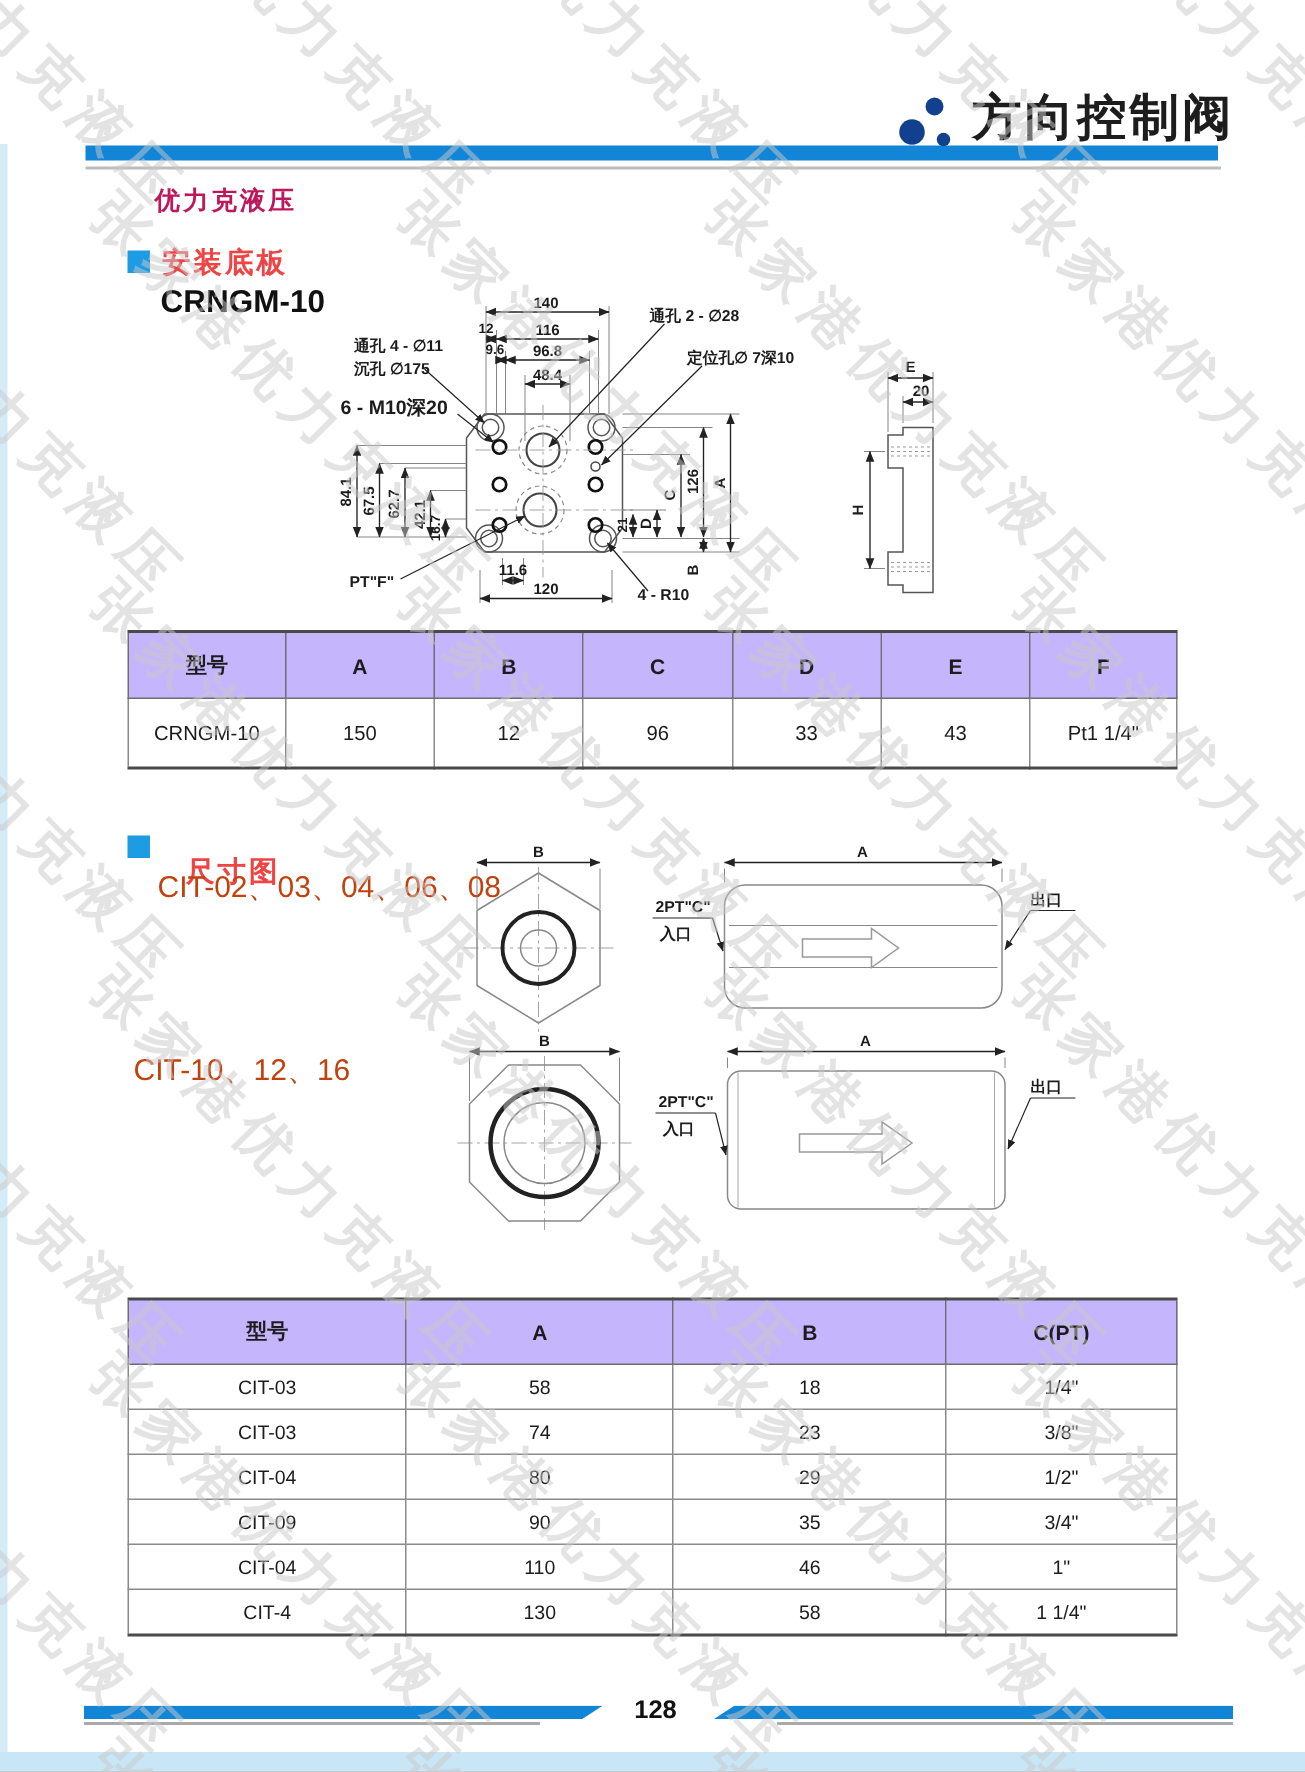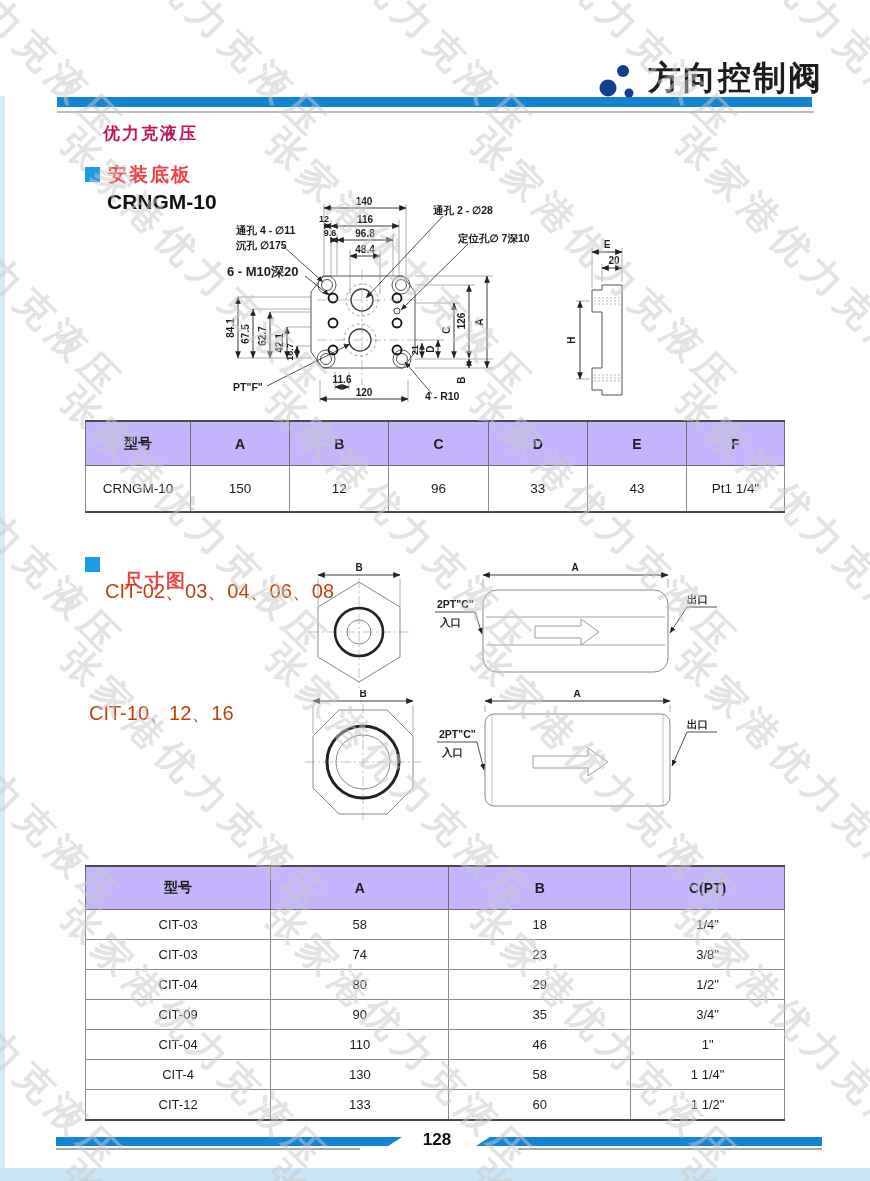--- a/index.html
+++ b/index.html
@@ -393,26 +393,20 @@
           <td>CIT-04</td>
           <td>110</td>
           <td>46</td>
           <td>1"</td>
         </tr>
         <tr>
           <td>CIT-4</td>
           <td>130</td>
           <td>58</td>
           <td>1 1/4"</td>
-        </tr>
-        <tr>
-          <td>CIT-12</td>
-          <td>133</td>
-          <td>60</td>
-          <td>1 1/2"</td>
         </tr>
       </tbody>
     </table>
 
   <div class="foot-bar" style="left:56px;width:346px;clip-path:polygon(0 0,100% 0,96% 100%,0 100%);"></div>
   <div class="foot-line" style="left:56px;width:304px;"></div>
   <div class="page-num">128</div>
   <div class="foot-bar" style="left:476px;width:346px;clip-path:polygon(4% 0,100% 0,100% 100%,0 100%);"></div>
   <div class="foot-line" style="left:518px;width:304px;"></div>
   <div class="bottom-strip"></div>

